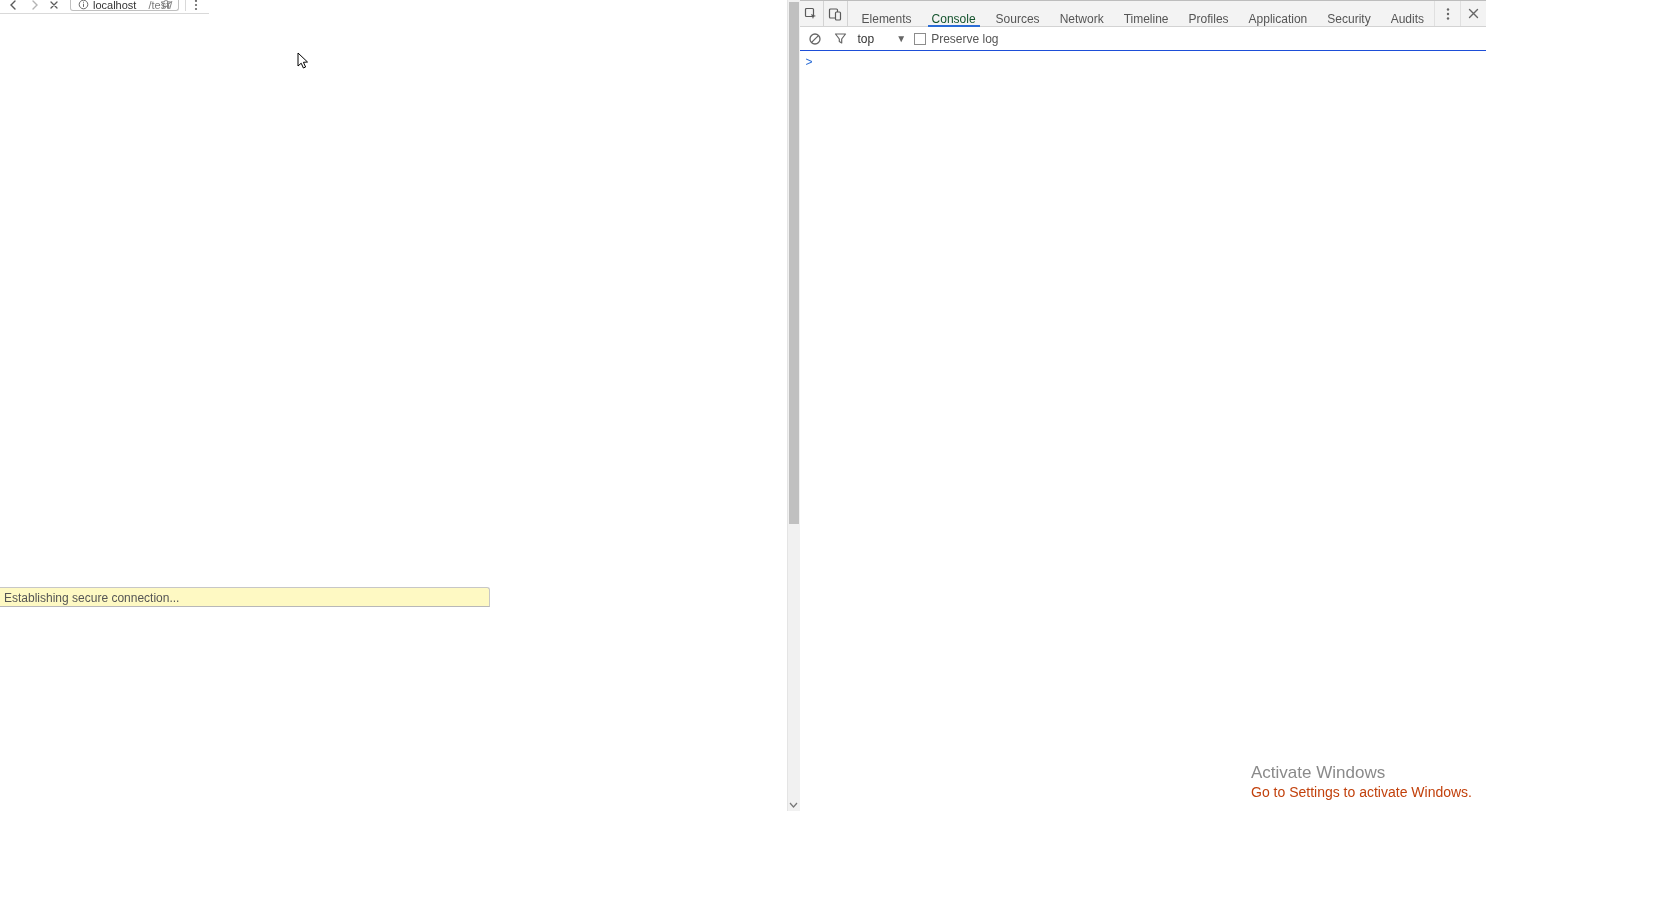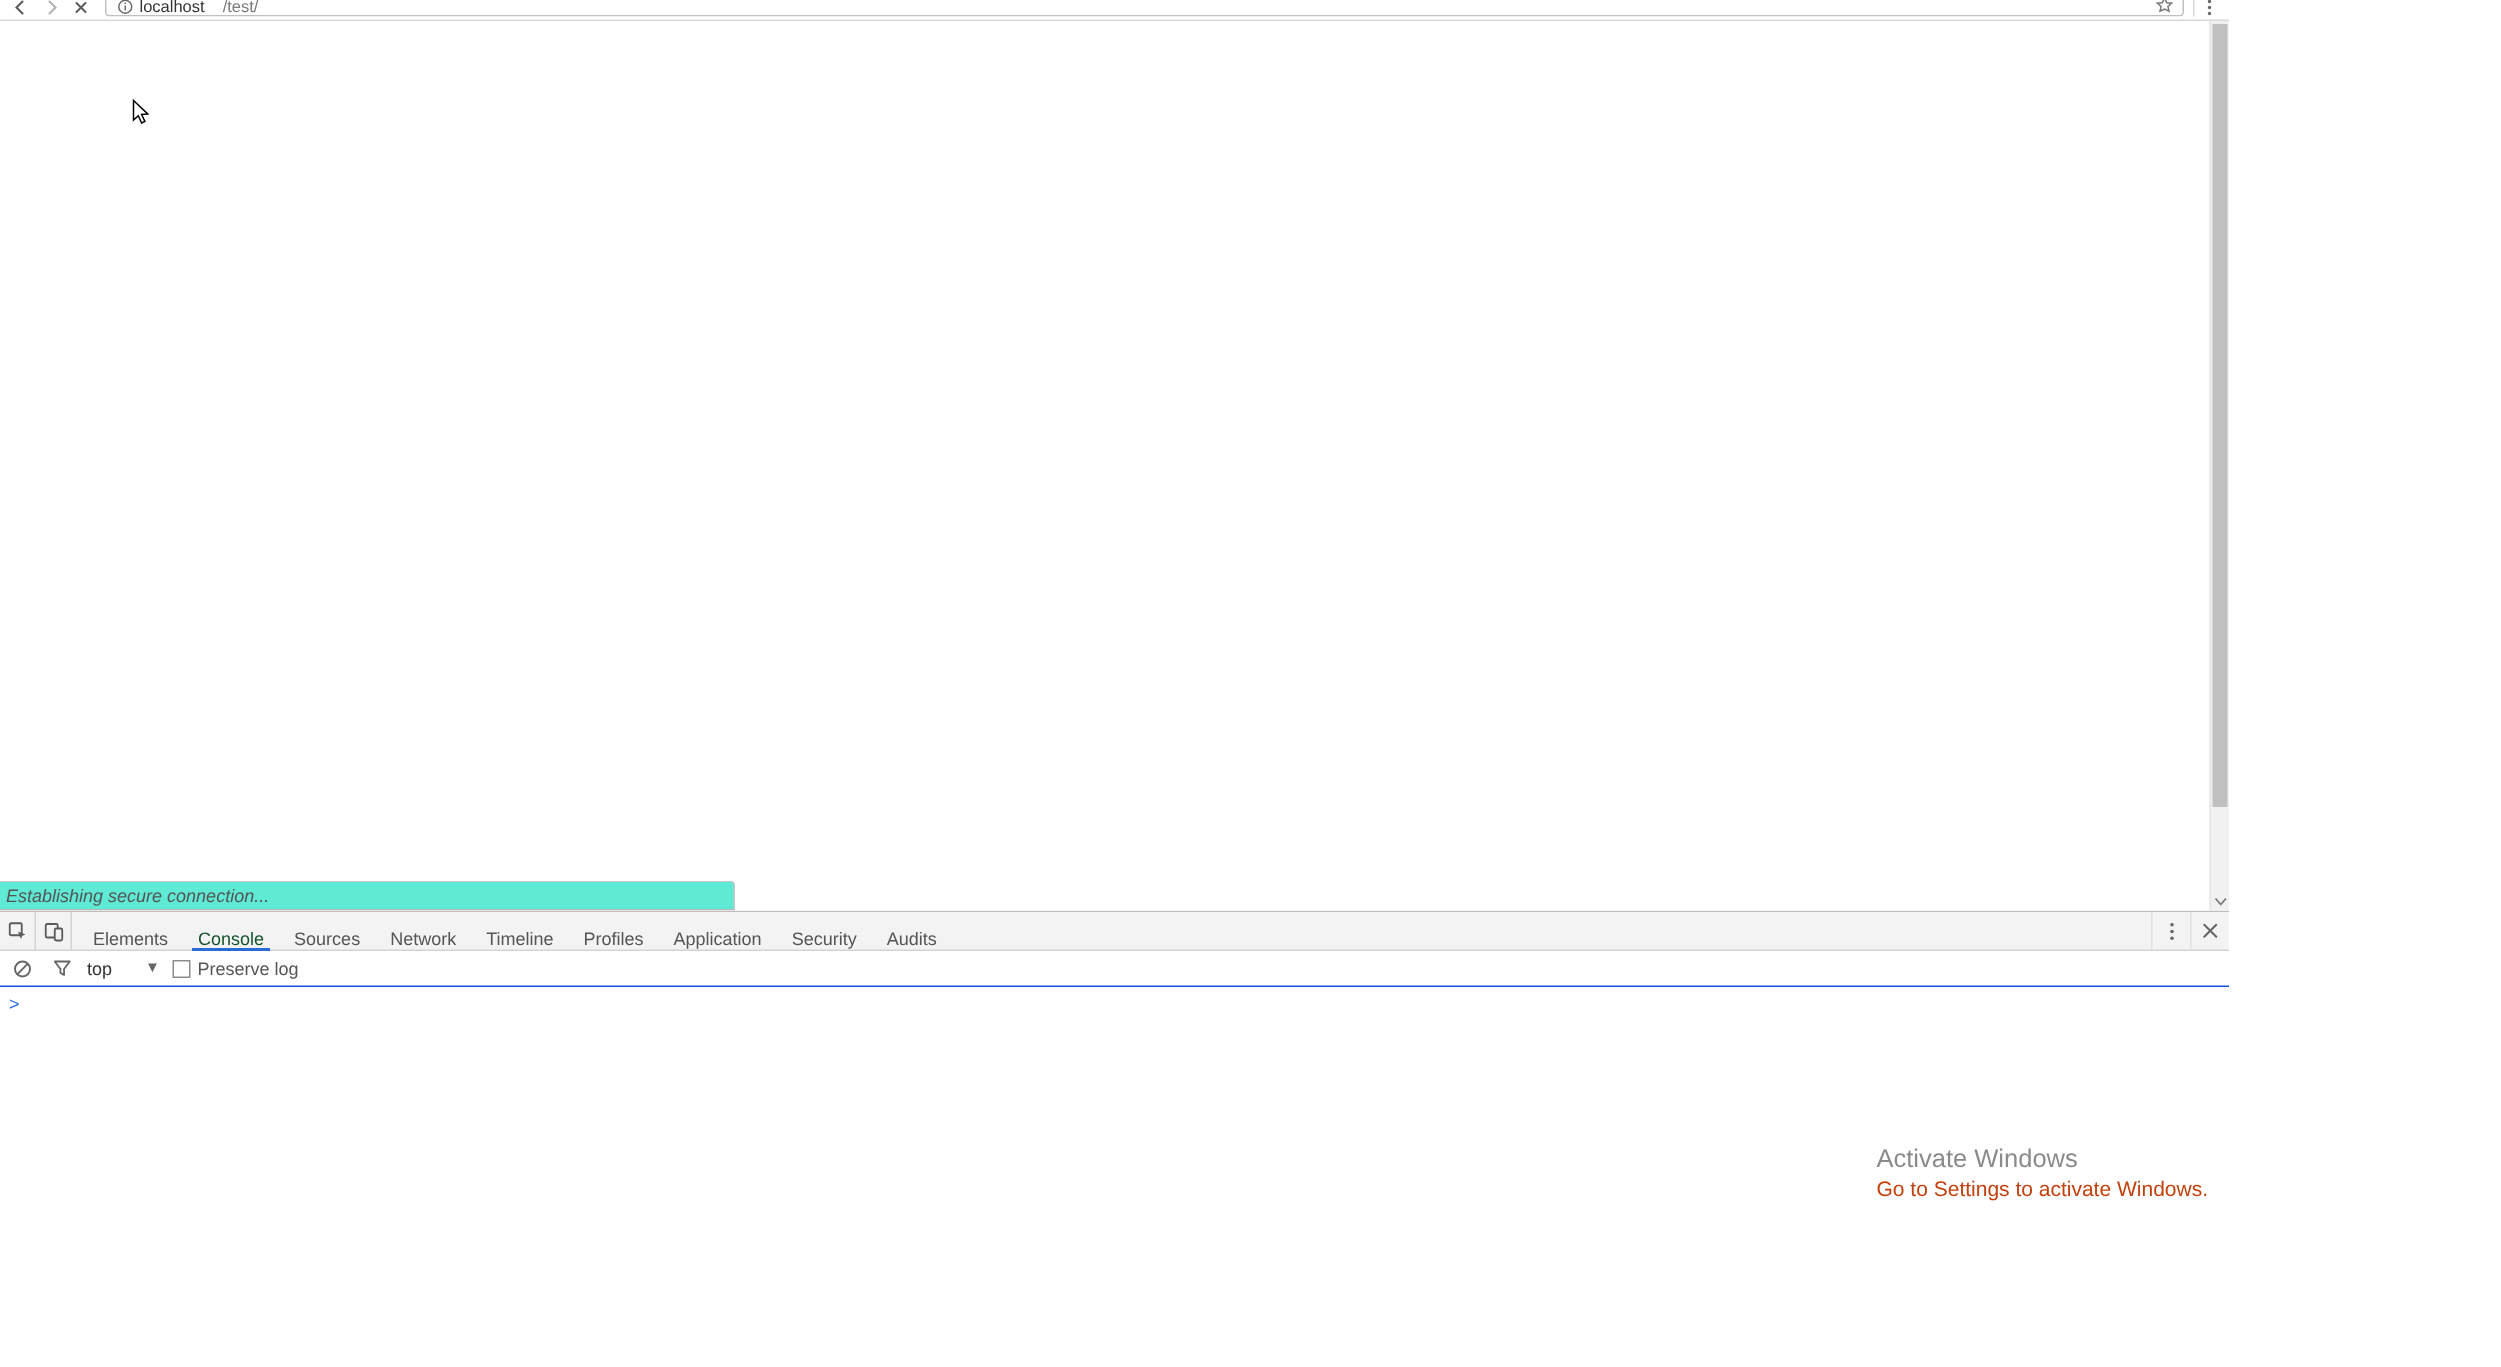--- a/index.html
+++ b/index.html
@@ -2,21 +2,21 @@
 <html><head>
 <meta charset="utf-8">
 <style>
   * { margin: 0; padding: 0; box-sizing: border-box; font-family: "Segoe UI", Arial, sans-serif; }
   html, body { width: 100%; height: 100%; background: #fff; overflow: hidden; }
 
   .browser {
     width: 1486px; height: 811px;
     position: relative;
     background: #fff;
-    display: flex; flex-direction: column;
+    display: flex; 
   }
 
   
   .addr-row {
     height: 14px;
     border-bottom: 1px solid #d9d9d9;
     display: flex; align-items: flex-end;
     padding: 0 4px 2px 4px;
     position: relative;
   }
@@ -94,30 +94,30 @@
     display:flex; align-items:center; justify-content:center;
     color:#777;
   }
   .vscroll-arrow.bottom { bottom:0; }
 
   
   .status-bar {
     position: absolute;
     left: 0; bottom: 204px;
     height: 20px;
-    background: #5eead4;
+    background: #fef9c3;
     border: 1px solid #c7c7c7;
     border-left: none;
     border-bottom: 1px solid #b8b8b8;
     border-radius: 0 3px 0 0;
     font-size: 12px;
     color: #555;
     padding: 2px 10px 0 4px;
     min-width: 490px;
-    display: flex; align-items: flex-start; font-style: italic;
+    display: flex; align-items: center;
   }
 
   
   .devtools {
     height: 204px;
     border-top: 1px solid #bdbdbd;
     background: #fff;
     display: flex; flex-direction: column;
     font-size: 12px;
     color: #333;

